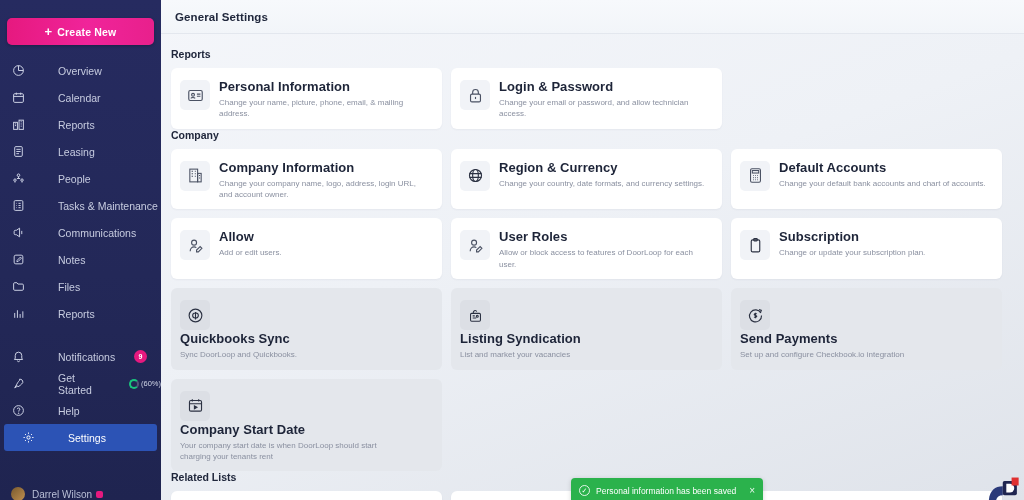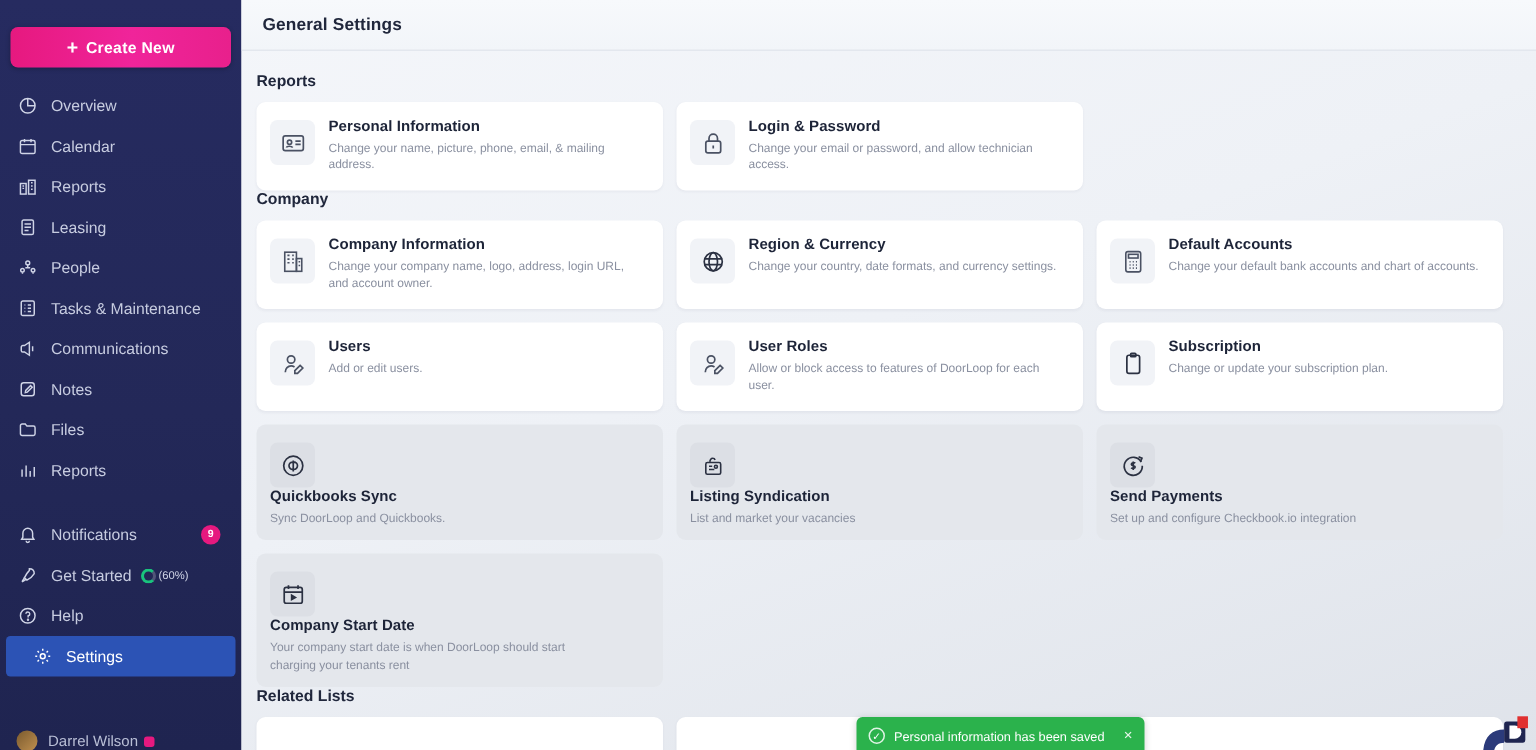--- a/index.html
+++ b/index.html
@@ -37,20 +37,21 @@
 
   .nav { margin-top: 12px; }
   .nav-item {
     display: flex; align-items: center;
     height: 27px;
     padding-left: 11px;
     color: #c7cce0;
     font-size: 10.5px;
     cursor: pointer;
     position: relative;
+    gap: 24px;
   }
   .nav-item .ico {
     width: 15px; height: 15px; margin-right: 8px;
     display: inline-flex; align-items: center; justify-content: center;
     flex: 0 0 15px;
   }
   .nav-item .ico svg { width: 13px; height: 13px; display: block; }
   .nav-item.active {
     background: #2c53b5;
     color: #ffffff;
@@ -121,21 +122,21 @@
   .card.hover { background: #e4e7ec; box-shadow: none; flex-direction: column; }
   .card-icon {
     width: 30px; height: 30px; border-radius: 5px;
     background: #f1f3f7;
     display: flex; align-items: center; justify-content: center;
     flex: 0 0 30px; margin-right: 9px; margin-top: 2px;
   }
   .card.hover .card-icon { background: #dcdfe5; }
   .card-icon svg { width: 17px; height: 17px; display: block; }
   .card-body { padding-top: 1px; }
-  .card-title { font-size: 10px; font-weight: bold; color: #1d2438; margin-bottom: 3px; letter-spacing: .05px; }
+  .card-title { font-size: 13px; font-weight: bold; color: #1d2438; margin-bottom: 3px; letter-spacing: .05px; }
   .card-desc { font-size: 8px; color: #8a90a0; line-height: 1.42; max-width: 210px; }
 
   .rel-grid { display: flex; gap: 9px; margin-top: 7px; }
   .rel-card {
     width: 271px; height: 60px;
     background: #fff; border-radius: 6px;
     box-shadow: 0 1px 2px rgba(30,40,70,.05);
   }
 
   
@@ -425,21 +426,21 @@
 
         <div class="card">
           <span class="card-icon">
               <svg viewBox="0 0 24 24" fill="none" stroke="#4a5163" stroke-width="1.6">
                 <circle cx="10" cy="8" r="3.5"></circle>
                 <path d="M4.5 20c0-3.5 2.5-6 5.5-6 1.2 0 2.3.4 3.2 1"></path>
                 <path d="M18.5 13.5l-5 5V21h2.5l5-5z"></path>
               </svg>
             </span>
           <span class="card-body">
-            <span class="card-title" style="display:block">Users</span>
+            <span class="card-title" style="display:block">Allow</span>
             <span class="card-desc" style="display:block">Add or edit users.</span>
           </span>
         </div>
 
         <div class="card">
           <span class="card-icon">
               <svg viewBox="0 0 24 24" fill="none" stroke="#4a5163" stroke-width="1.6">
                 <circle cx="10" cy="8" r="3.5"></circle>
                 <path d="M4.5 20c0-3.5 2.5-6 5.5-6 1.2 0 2.3.4 3.2 1"></path>
                 <path d="M18.5 13.5l-5 5V21h2.5l5-5z"></path>

